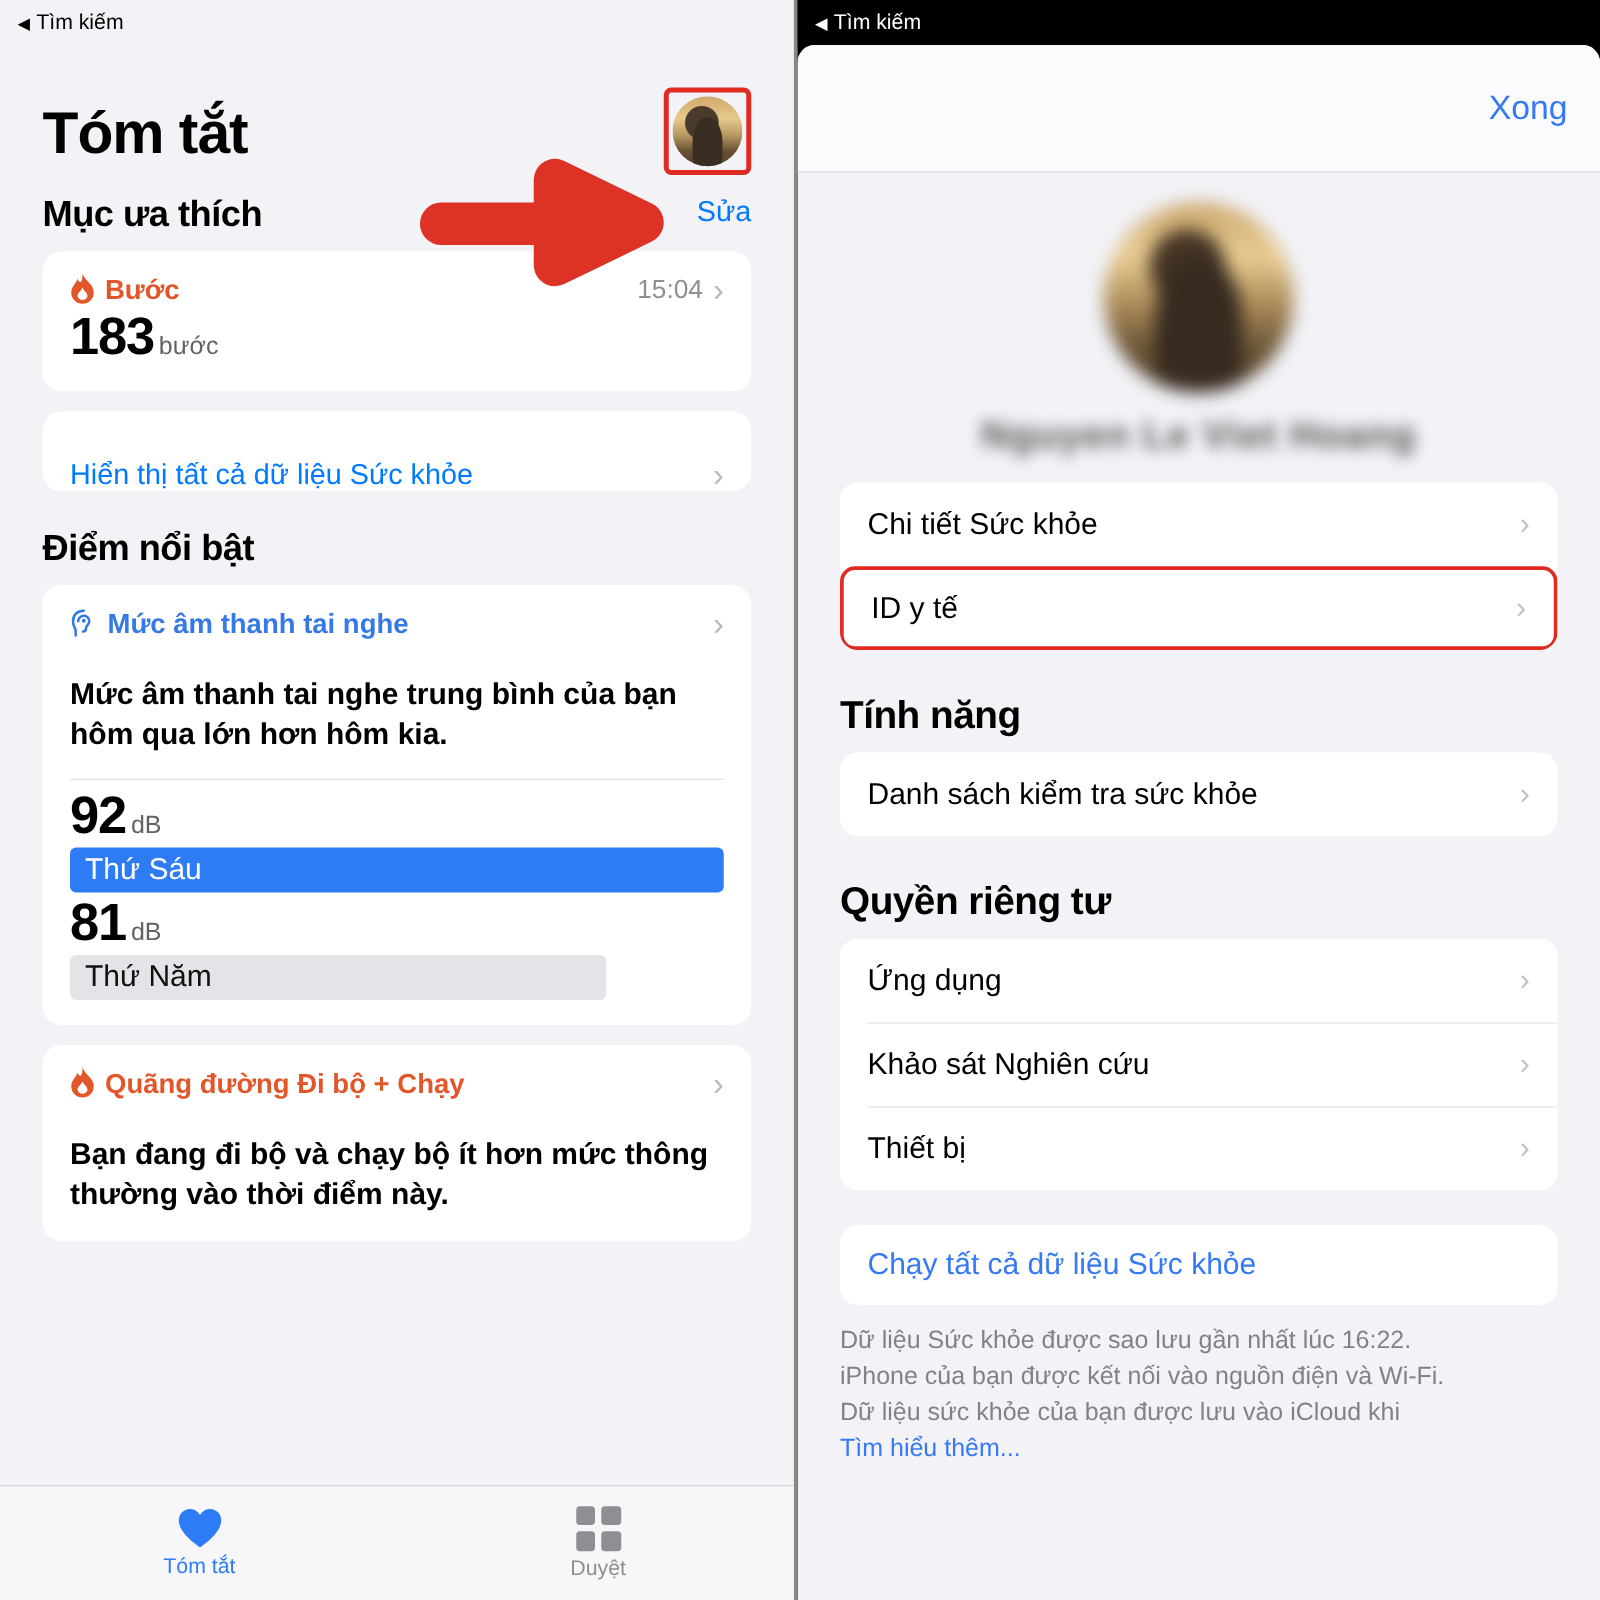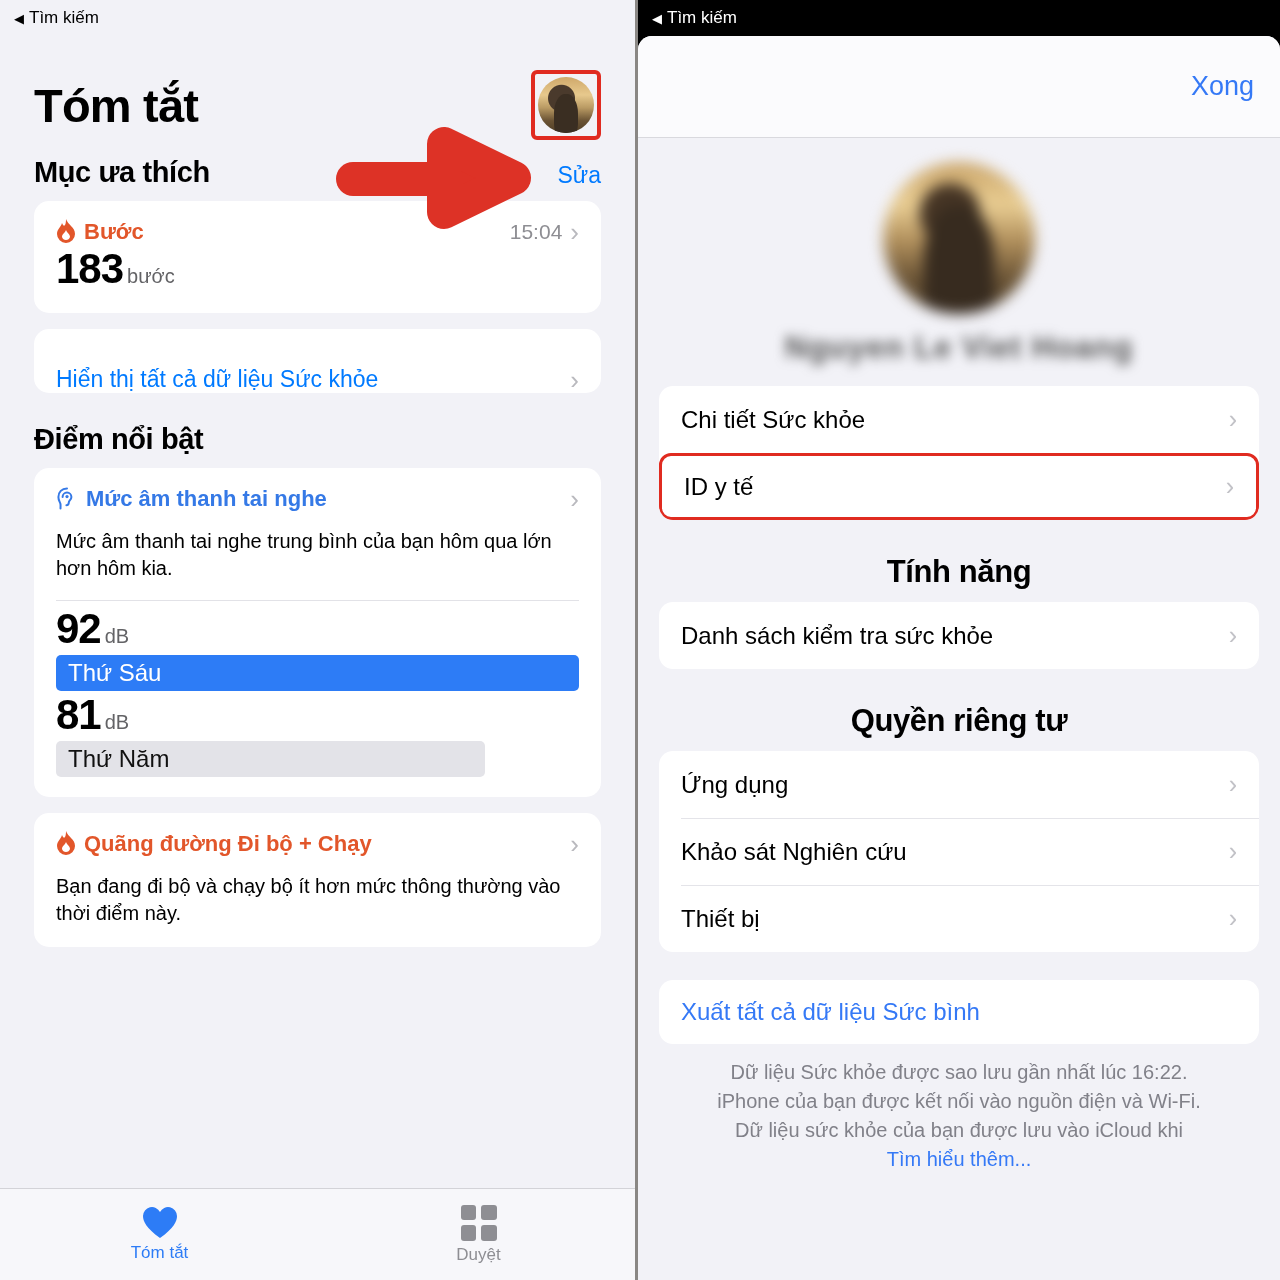--- a/index.html
+++ b/index.html
@@ -66,21 +66,21 @@
   .avatar::after{
     content:""; position:absolute; left:28%; top:30%;
     width:44%; height:78%; border-radius:45% 45% 30% 30%;
     background:#3a2e22;
   }
 
   
   .red-arrow { position: absolute; left: 336px; top: 88px; width: 200px; height: 108px; }
 
   .sect-head {
-    display:flex; align-items:flex-end; justify-content:space-between;
+    display:flex; justify-content:space-between;
     margin-top: 2px; margin-bottom: 12px;
   }
   .sect-title { font-size: 29px; font-weight: bold; color:#000; letter-spacing:-0.4px; }
   .sect-link  { font-size: 23px; color:#007aff; }
 
   .card {
     background:#fff; border-radius: 15px; padding: 18px 22px 20px;
     margin-bottom: 16px;
   }
   .card.compactlink { padding: 0 22px; height: 64px; display:flex; align-items:flex-end; }
@@ -92,21 +92,21 @@
   .metric-name.blue   { color:#3579e6; }
   .time { font-size: 21px; color:#8e8e93; }
   .chev { color:#b9b9be; font-size: 26px; line-height: 1; font-weight: 300; }
 
   .valrow { display:flex; align-items:baseline; }
   .val    { font-size: 42px; font-weight: bold; letter-spacing:-1px; }
   .unit   { font-size: 20px; color:#636366; margin-left: 4px; }
 
   .bluelink { color:#007aff; font-size: 23px; }
 
-  .para { font-size: 20px; line-height: 1.35; color:#000; margin-top: 16px; font-weight:400;}
+  .para { font-size: 24px; line-height: 1.35; color:#000; margin-top: 28px; font-weight:700;}
   .hr { height:1px; background:#e2e2e7; margin: 18px 0 4px; }
 
   .bar { height: 36px; border-radius: 5px; display:flex; align-items:center; padding-left:12px;
          font-size: 24px; margin-top: 2px; }
   .bar.blue { background:#2d7cf6; color:#fff; width: 100%; }
   .bar.gray { background:#e3e3e8; color:#111; width: 82%; }
 
   
   .tabbar {
     position:absolute; left:0; bottom:0; width:638px; height:92px;
@@ -134,21 +134,21 @@
   }
   .sheet-nav {
     position:relative;
     height: 102px; background:#fbfbfd;
     border-bottom:1px solid #d9d9de;
     display:flex; align-items:center; justify-content:flex-end;
     padding-right: 26px;
   }
   .done { font-size: 27px; color:#3579f6; }
 
-  .r-body { padding: 0 21px; text-align: center; }
+  .r-body { padding: 0 34px; }
   .profile { display:flex; flex-direction:column; align-items:center; padding-top: 24px; }
   .big-avatar {
     width:152px; height:152px; border-radius:50%;
     background:
       radial-gradient(circle at 44% 34%, #463525 0 30px, transparent 31px),
       linear-gradient(#c9a469 0%, #e9cd92 28%, #b08f5c 52%, #6d5637 76%, #4d3d27 100%);
     filter: blur(7px);
     position:relative; overflow:hidden;
   }
   .big-avatar::after{
@@ -366,21 +366,21 @@
             <span>Khảo sát Nghiên cứu</span>
             <span class="chev">›</span>
           </div>
           <div class="row">
             <span>Thiết bị</span>
             <span class="chev">›</span>
           </div>
         </div>
 
         <div class="exportcard">
-          <span class="exportlink">Xuất tất cả dữ liệu Sức bình</span>
+          <span class="exportlink">Chạy tất cả dữ liệu Sức khỏe</span>
         </div>
 
         <div class="footnote">
           <div>Dữ liệu Sức khỏe được sao lưu gần nhất lúc 16:22.</div>
           <div>iPhone của bạn được kết nối vào nguồn điện và Wi-Fi.</div>
           <div>Dữ liệu sức khỏe của bạn được lưu vào iCloud khi</div>
           <div class="footlink">Tìm hiểu thêm...</div>
         </div>
 
       </div>

